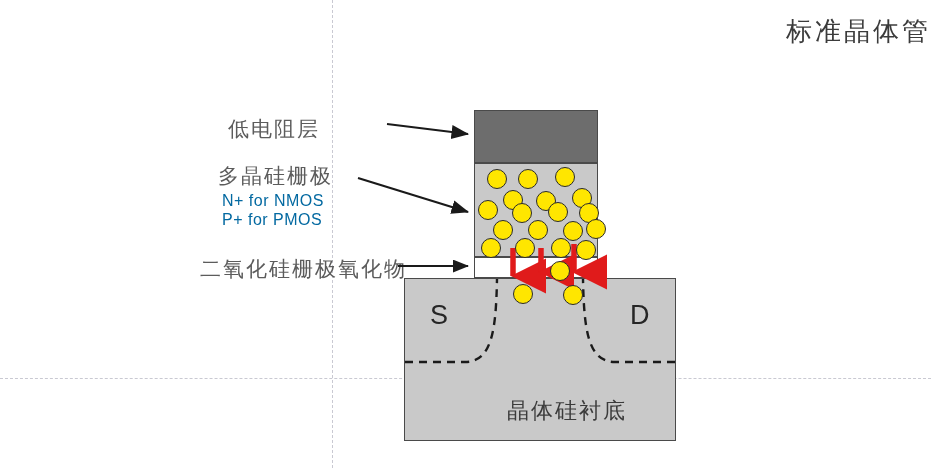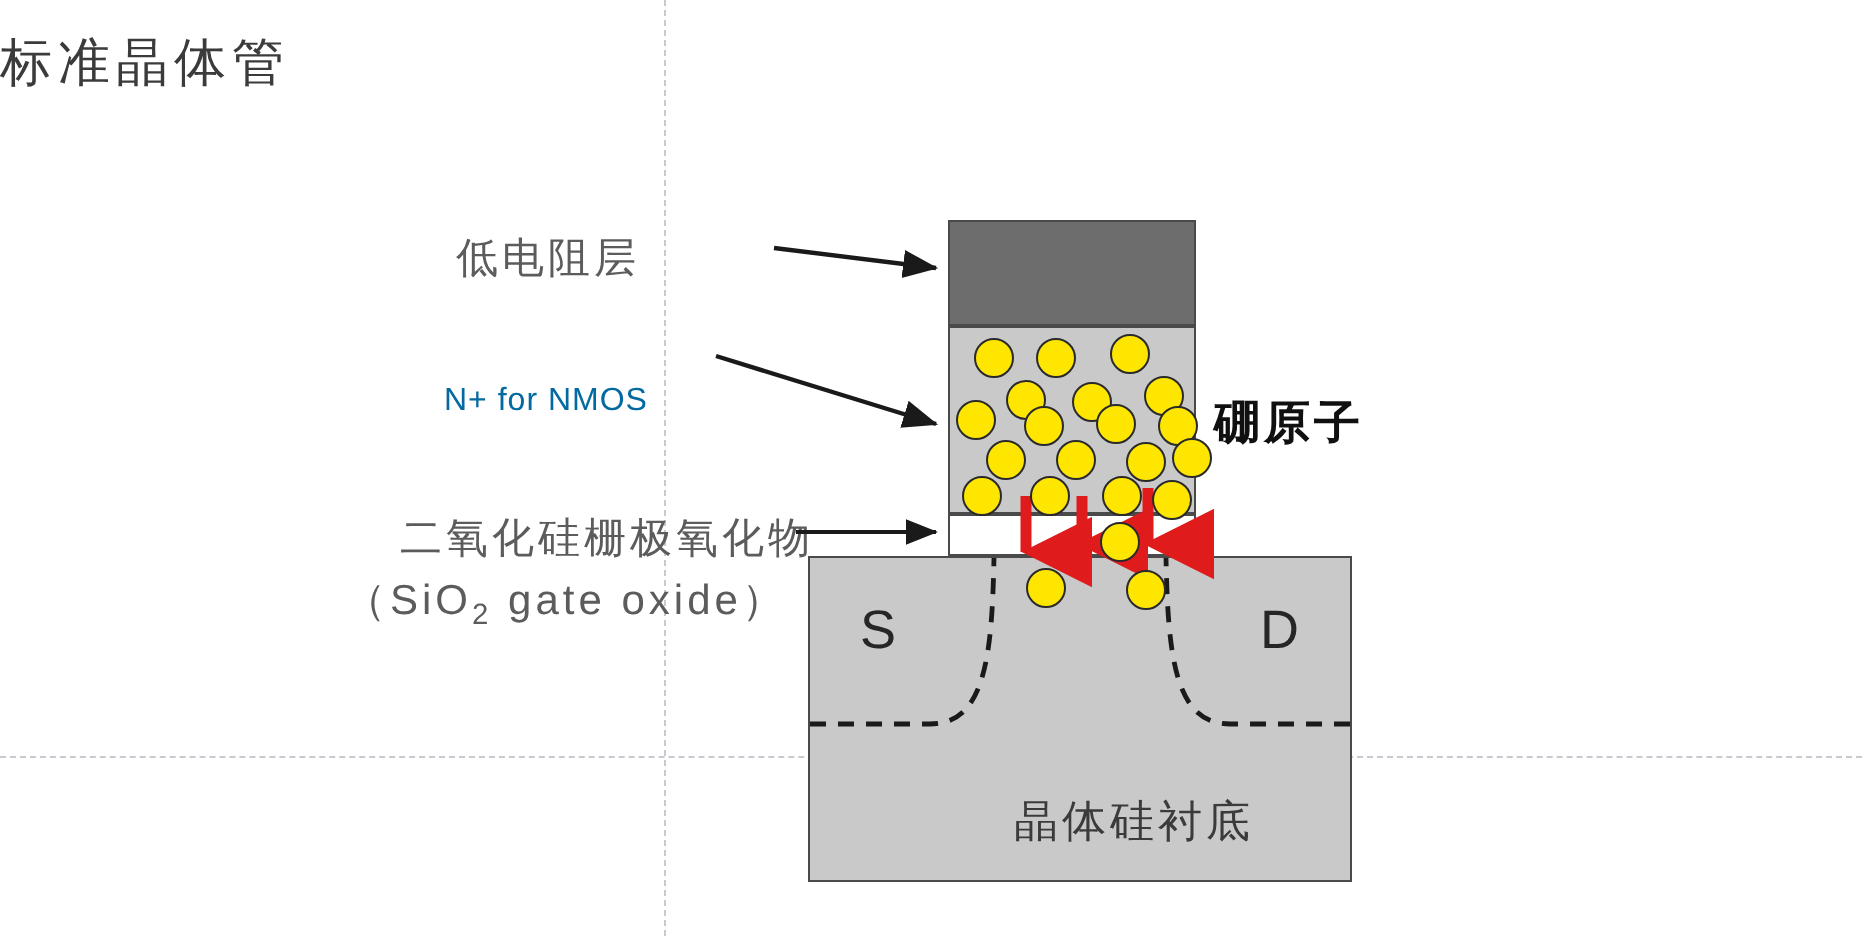--- a/index.html
+++ b/index.html
@@ -33,21 +33,21 @@
     width: 931px;
     height: 0;
     border-top: 1px dashed #c9c9d2;
   }
 
   .title {
     position: absolute;
     left: 0;
     top: 14px;
     width: 931px;
-    text-align: left;
+    text-align: right;
     font-size: 26px;
     letter-spacing: 3px;
     color: #3b3b3b;
     font-family: "DejaVu Sans", "Liberation Sans", sans-serif;
   }
 
   
   .cap-layer {
     position: absolute;
     left: 474px;
@@ -168,25 +168,25 @@
 <body>
 
 <div id="stage">
 
   <div class="guide-v"></div>
   <div class="guide-h"></div>
 
   <div class="title">标准晶体管</div>
 
   <div class="ann ann-cn label-lowres">低电阻层</div>
+  <div class="ann ann-cn label-poly">多晶硅栅极</div>
   <div class="ann ann-en label-nmos">N+ for NMOS</div>
+  <div class="ann ann-en label-pmos">P+ for PMOS</div>
   <div class="ann ann-cn label-ox1">二氧化硅栅极氧化物</div>
-  <div class="ann ann-cn label-ox2"><span>（SiO</span><sub>2</sub><span> gate oxide）</span></div>
-
-  <div class="boron">硼原子</div>
+
 
   <div class="cap-layer"></div>
   <div class="poly-layer"></div>
   <div class="oxide-layer"></div>
   <div class="substrate"></div>
 
   <div class="sd-label" style="left:430px; top:300px;">S</div>
   <div class="sd-label" style="left:630px; top:300px;">D</div>
   <div class="sub-label">晶体硅衬底</div>
 

